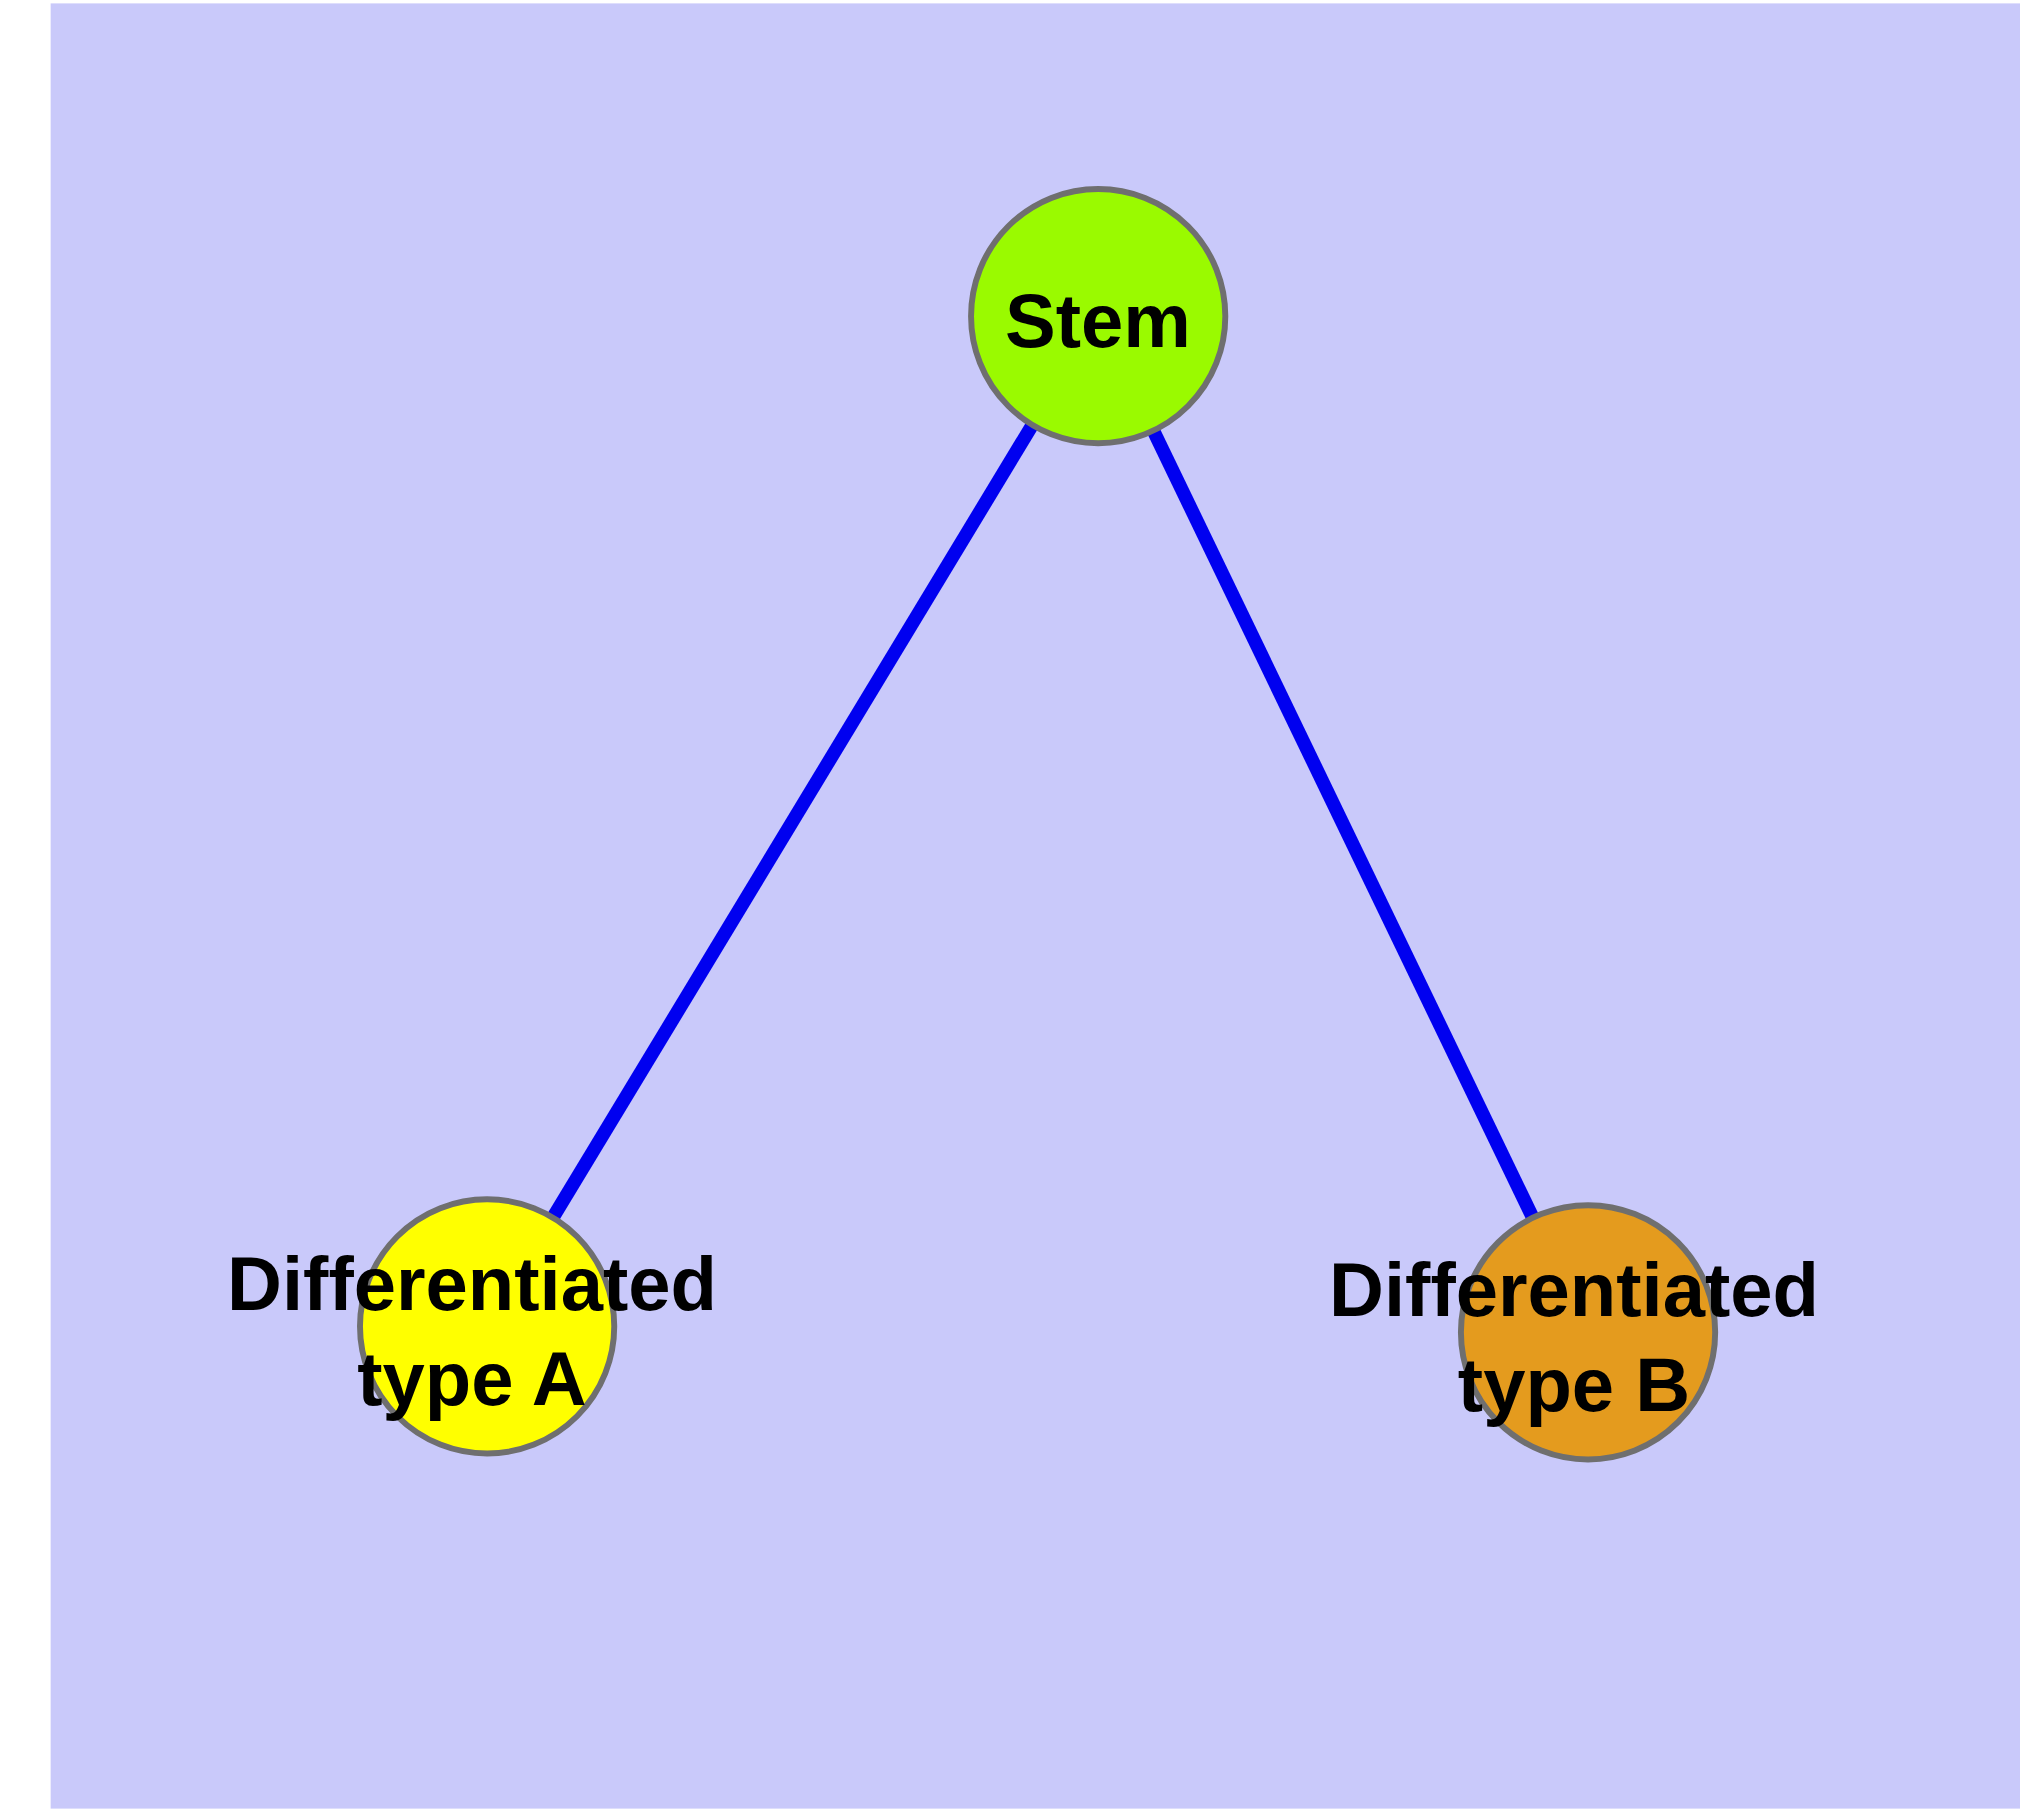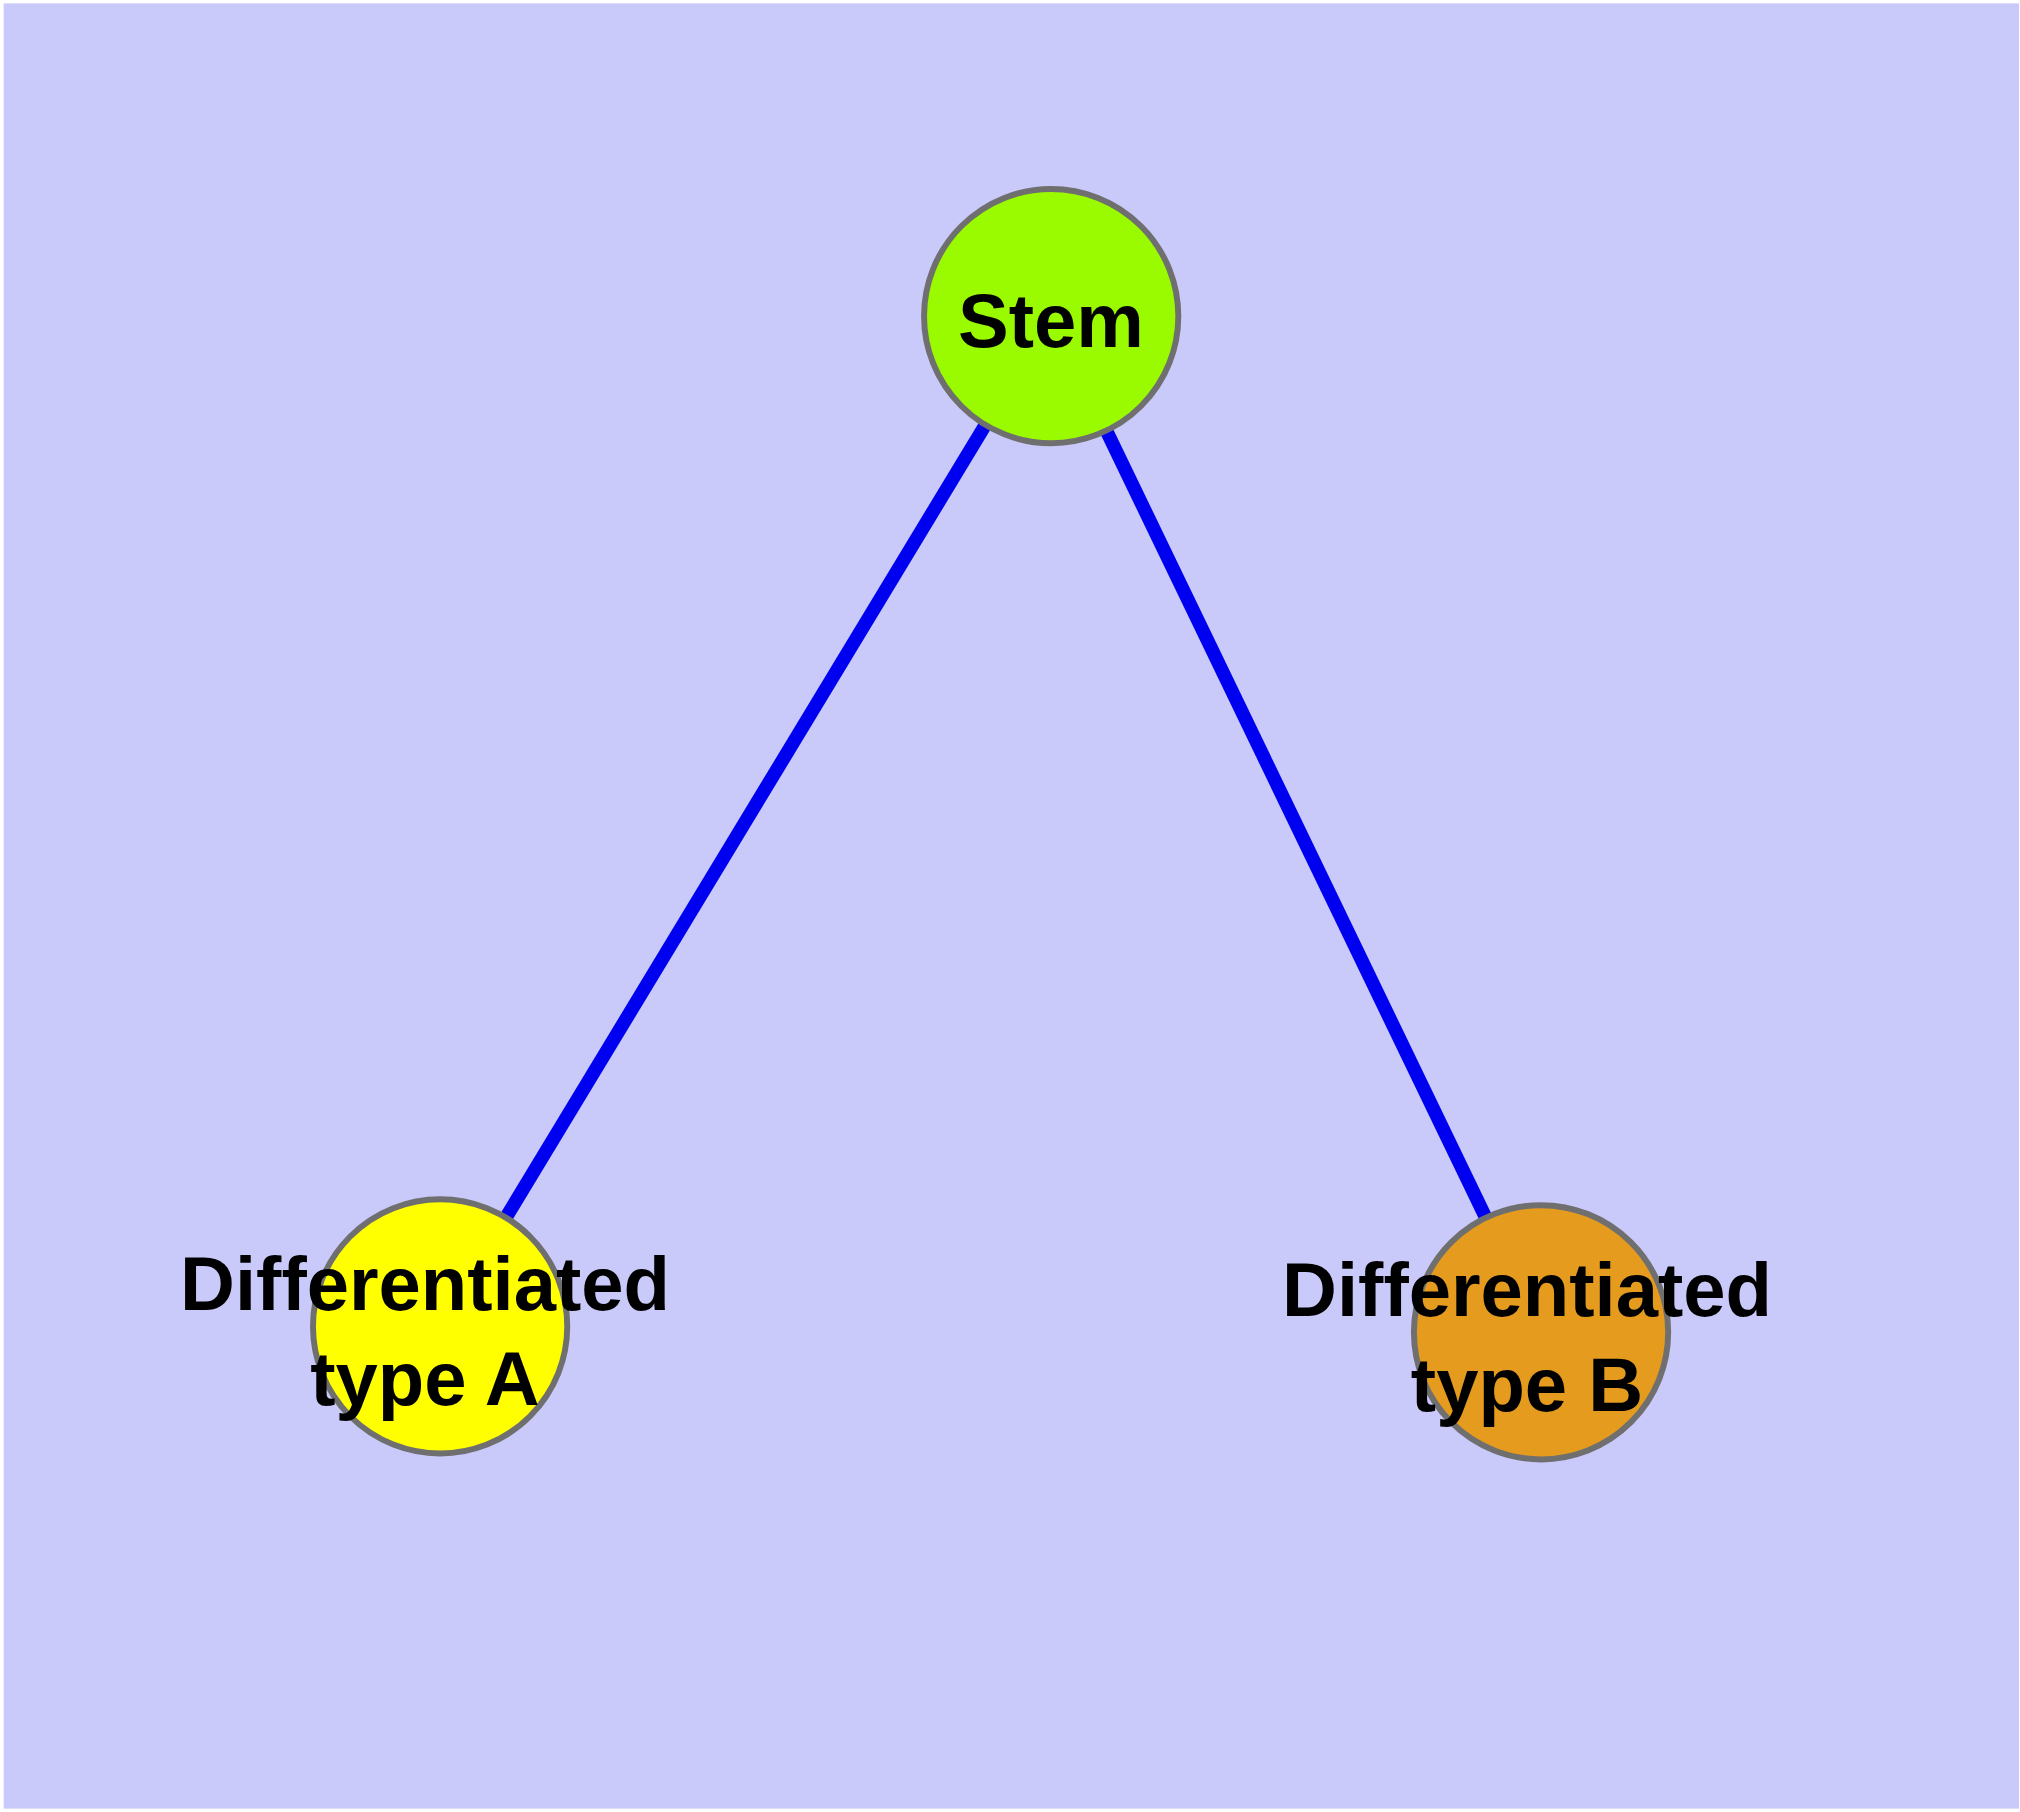--- a/index.html
+++ b/index.html
@@ -8,20 +8,21 @@
     width: 2021px;
     height: 1812px;
     background: #ffffff;
     overflow: hidden;
   }
   .stage {
     position: relative;
     width: 1825px;
     height: 1812px;
     font-family: "Liberation Sans", sans-serif;
+    margin-left: 47px;
   }
   .stage svg {
     position: absolute;
     left: 0;
     top: 0;
     width: 2021px;
     height: 1812px;
     display: block;
   }
   .edge {

